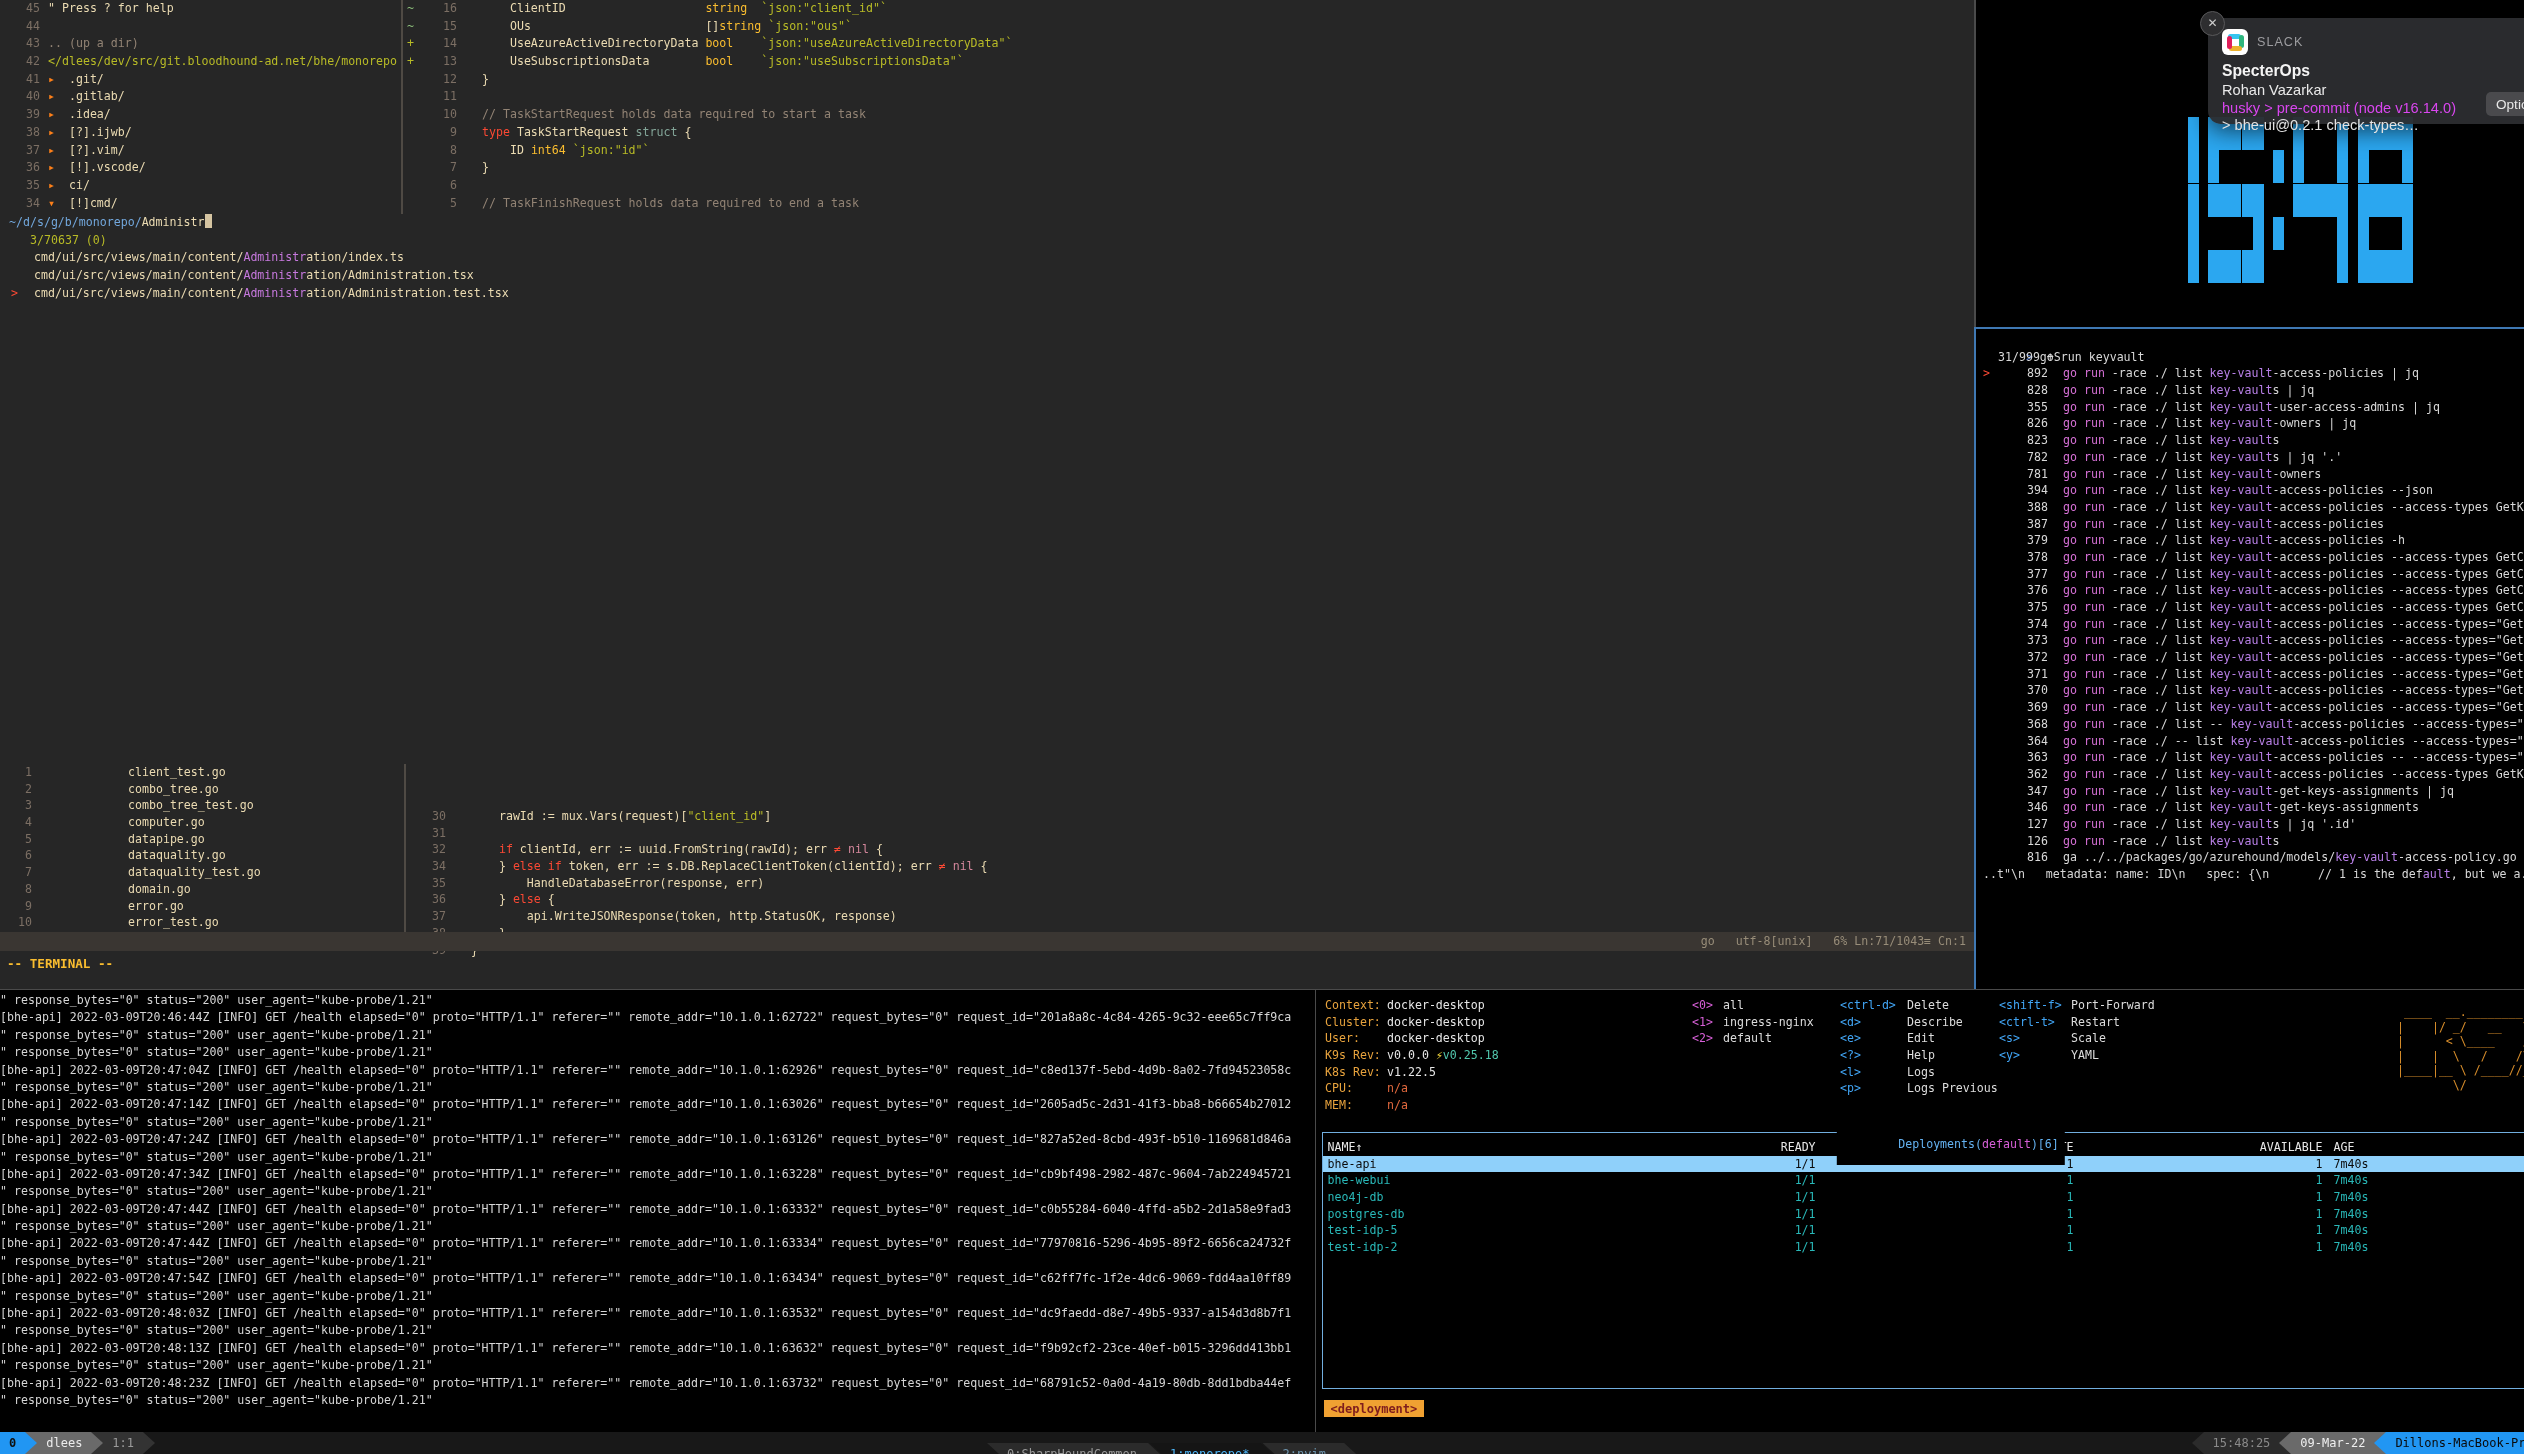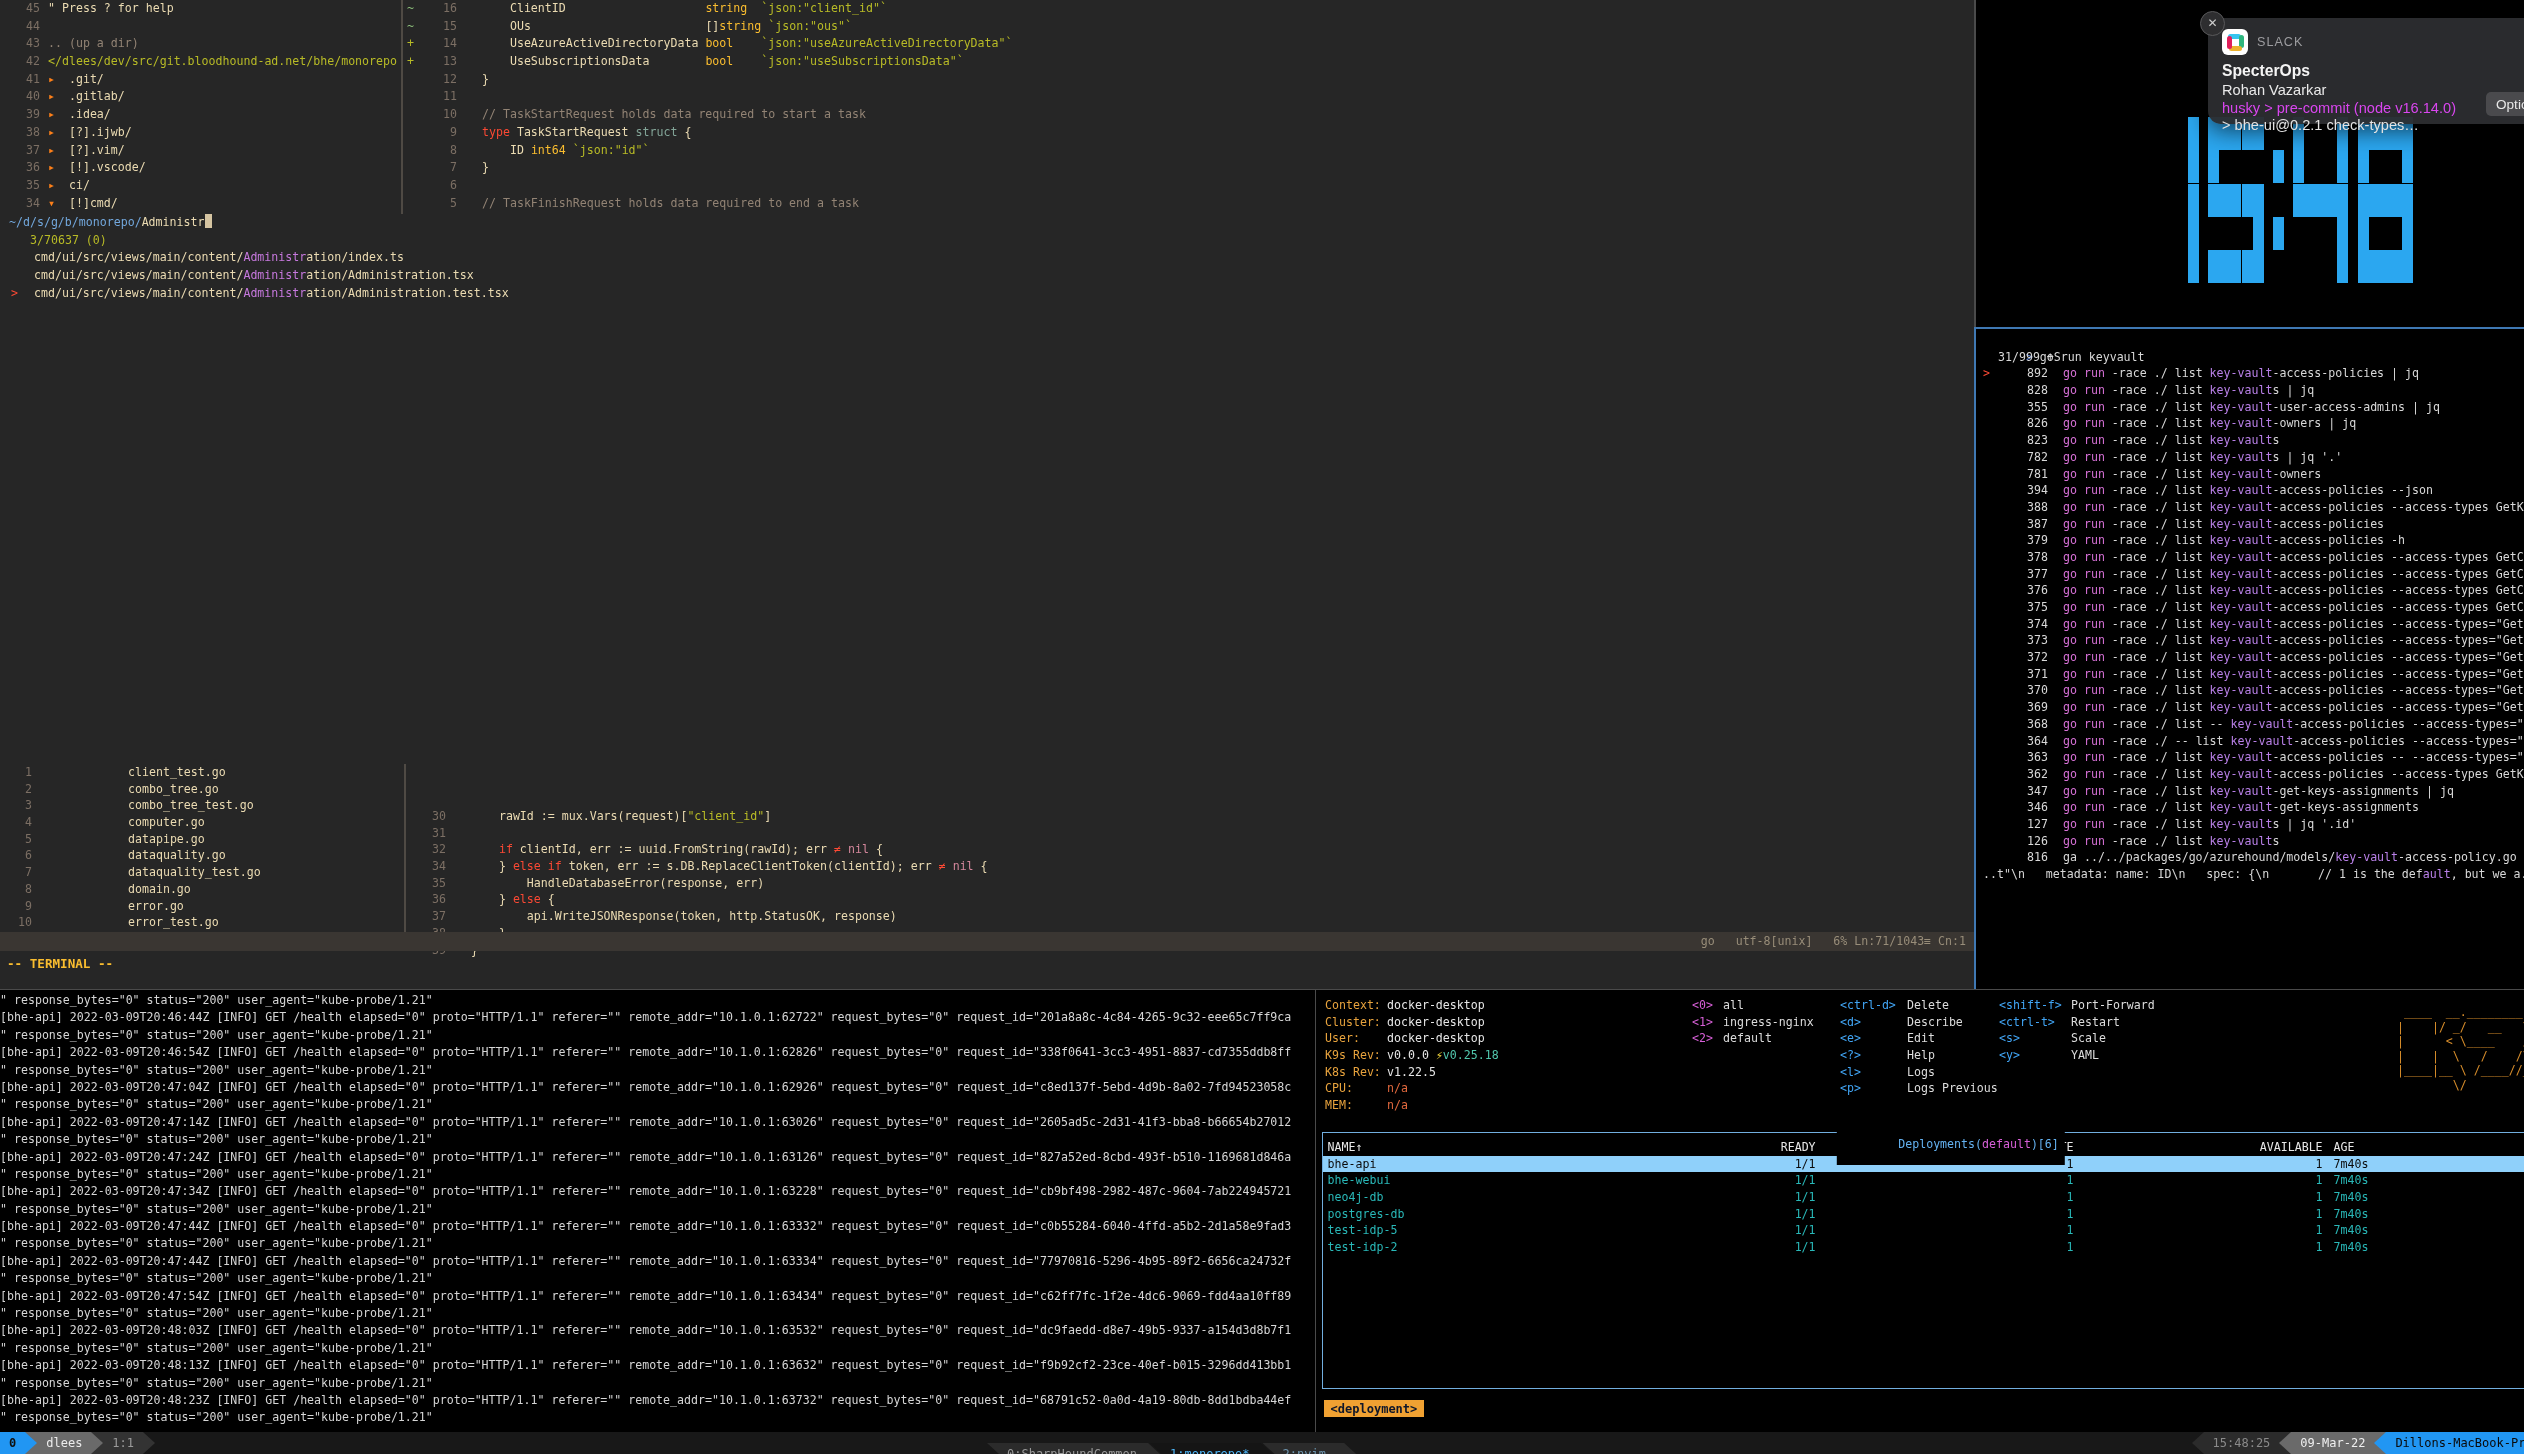--- a/index.html
+++ b/index.html
@@ -41,21 +41,21 @@
   .deploy-box{border:1.5px solid #71aede;}
   .deploy-title{color:#64b2f1;background:#000;padding:0 6px;white-space:pre;}
   .deploy-title .t-mag{color:#d75fd7}
   .tbl-grid{display:grid;grid-template-columns:353px 140px 258px 249px auto;height:16.7px;line-height:16.7px;white-space:pre;}
   .tbl-grid .c1{padding-left:5px;text-align:left}
   .tbl-grid .c2,.tbl-grid .c3,.tbl-grid .c4{text-align:right}
   .tbl-grid .c5{padding-left:11px;text-align:left}
   .tbl-head{color:#e8e8e8}
   .tbl-row{color:#29b8b8}
   .tbl-row.sel{background:#8fd0fa;color:#0b0b0b;}
-  .crumb{display:inline-block;background:#f0a132;color:#0f172a;font-weight:bold;padding:1.5px 7px;font-size:12px;}
+  .crumb{display:inline-block;background:#f0a132;color:#7f1d1d;font-weight:bold;padding:1.5px 7px;font-size:12px;}
   
   .clock-cell{position:absolute;background:#2ba7f0;}
   
   .slack{left:2208px;top:18px;width:371px;height:106px;background:rgba(44,45,48,0.96);border-radius:13px;
          box-shadow:0 6px 25px rgba(0,0,0,0.65);font-family:"Liberation Sans",sans-serif;color:#e8e8e8;}
   .slack-close{position:absolute;left:-8px;top:-7px;width:23px;height:23px;border-radius:50%;
          background:#2e2e30;border:0.5px solid #58585a;color:#cfcfcf;font-size:12px;line-height:23px;text-align:center;}
   .slack-head{position:absolute;left:14px;top:11px;display:flex;align-items:center;}
   .slack-icon{width:26px;height:26px;border-radius:6px;background:#fff;position:relative;margin-right:9px;}
   .slack-icon i{position:absolute;border-radius:2.5px;}
@@ -260,21 +260,20 @@
         <div class="hist-row"><span class="sel-marker" style="display: inline-block; width: 17px; padding-left: 7px;"> </span><span class="hist-num">126</span><span style="padding-left: 15px;"><span class="hl1">go run</span><span> -race ./ list </span><span class="hl2">key-vault</span><span>s</span></span></div>
         <div class="hist-row"><span class="sel-marker" style="display: inline-block; width: 17px; padding-left: 7px;"> </span><span class="hist-num">816</span><span style="padding-left: 15px;"><span>ga ../../packages/go/azurehound/models/</span><span class="hl2">key-vault</span><span>-access-policy.go</span></span></div>
         <div class="hist-row" style="padding-left: 7px;"><span>..t"\n   metadata: name: ID\n   spec: {\n       // 1 is the def</span><span class="hl2">ault</span><span>, but we a..</span></div>
       </div>
   </div>
 
   <div class="abs" id="logs" style="left:0;top:990px;width:1315px;height:442px;background:#000;overflow:hidden;padding-top:2px;">
       <div class="logline">" response_bytes="0" status="200" user_agent="kube-probe/1.21"</div>
       <div class="logline">[bhe-api] 2022-03-09T20:46:44Z [INFO] GET /health elapsed="0" proto="HTTP/1.1" referer="" remote_addr="10.1.0.1:62722" request_bytes="0" request_id="201a8a8c-4c84-4265-9c32-eee65c7ff9ca</div>
       <div class="logline">" response_bytes="0" status="200" user_agent="kube-probe/1.21"</div>
-      <div class="logline">[bhe-api] 2022-03-09T20:46:54Z [INFO] GET /health elapsed="0" proto="HTTP/1.1" referer="" remote_addr="10.1.0.1:62826" request_bytes="0" request_id="338f0641-3cc3-4951-8837-cd7355ddb8ff</div>
       <div class="logline">" response_bytes="0" status="200" user_agent="kube-probe/1.21"</div>
       <div class="logline">[bhe-api] 2022-03-09T20:47:04Z [INFO] GET /health elapsed="0" proto="HTTP/1.1" referer="" remote_addr="10.1.0.1:62926" request_bytes="0" request_id="c8ed137f-5ebd-4d9b-8a02-7fd94523058c</div>
       <div class="logline">" response_bytes="0" status="200" user_agent="kube-probe/1.21"</div>
       <div class="logline">[bhe-api] 2022-03-09T20:47:14Z [INFO] GET /health elapsed="0" proto="HTTP/1.1" referer="" remote_addr="10.1.0.1:63026" request_bytes="0" request_id="2605ad5c-2d31-41f3-bba8-b66654b27012</div>
       <div class="logline">" response_bytes="0" status="200" user_agent="kube-probe/1.21"</div>
       <div class="logline">[bhe-api] 2022-03-09T20:47:24Z [INFO] GET /health elapsed="0" proto="HTTP/1.1" referer="" remote_addr="10.1.0.1:63126" request_bytes="0" request_id="827a52ed-8cbd-493f-b510-1169681d846a</div>
       <div class="logline">" response_bytes="0" status="200" user_agent="kube-probe/1.21"</div>
       <div class="logline">[bhe-api] 2022-03-09T20:47:34Z [INFO] GET /health elapsed="0" proto="HTTP/1.1" referer="" remote_addr="10.1.0.1:63228" request_bytes="0" request_id="cb9bf498-2982-487c-9604-7ab224945721</div>
       <div class="logline">" response_bytes="0" status="200" user_agent="kube-probe/1.21"</div>
       <div class="logline">[bhe-api] 2022-03-09T20:47:44Z [INFO] GET /health elapsed="0" proto="HTTP/1.1" referer="" remote_addr="10.1.0.1:63332" request_bytes="0" request_id="c0b55284-6040-4ffd-a5b2-2d1a58e9fad3</div>

